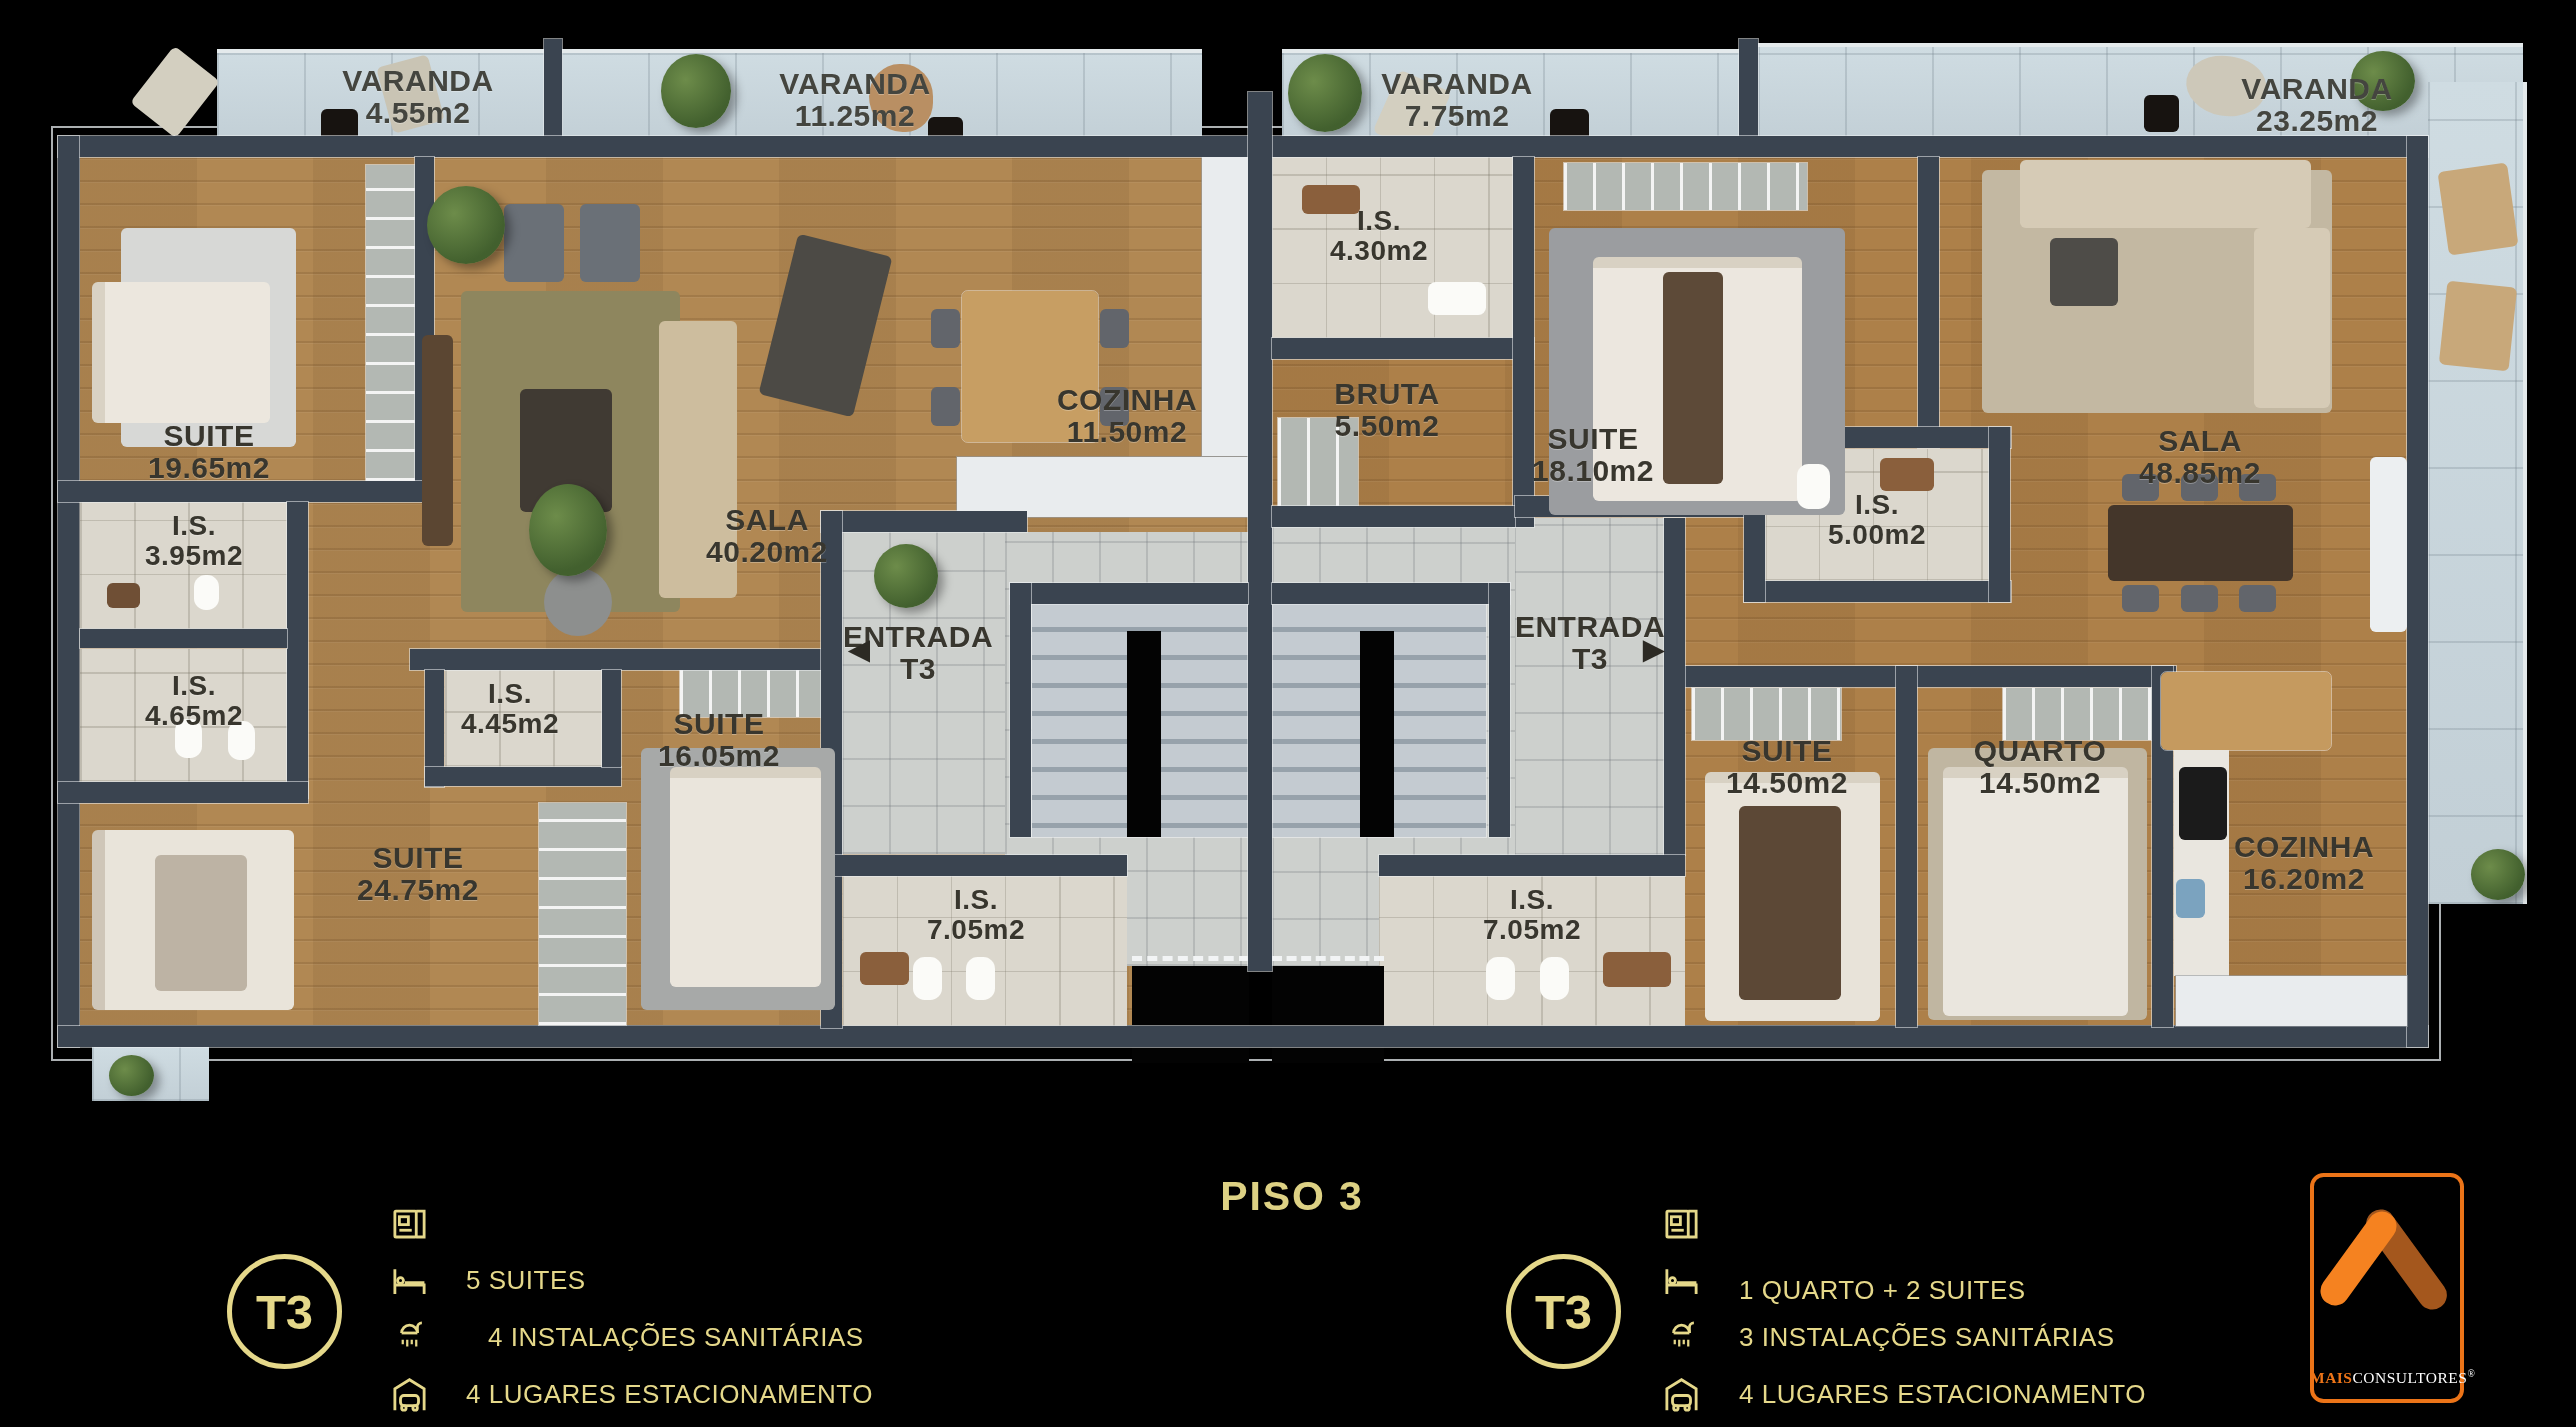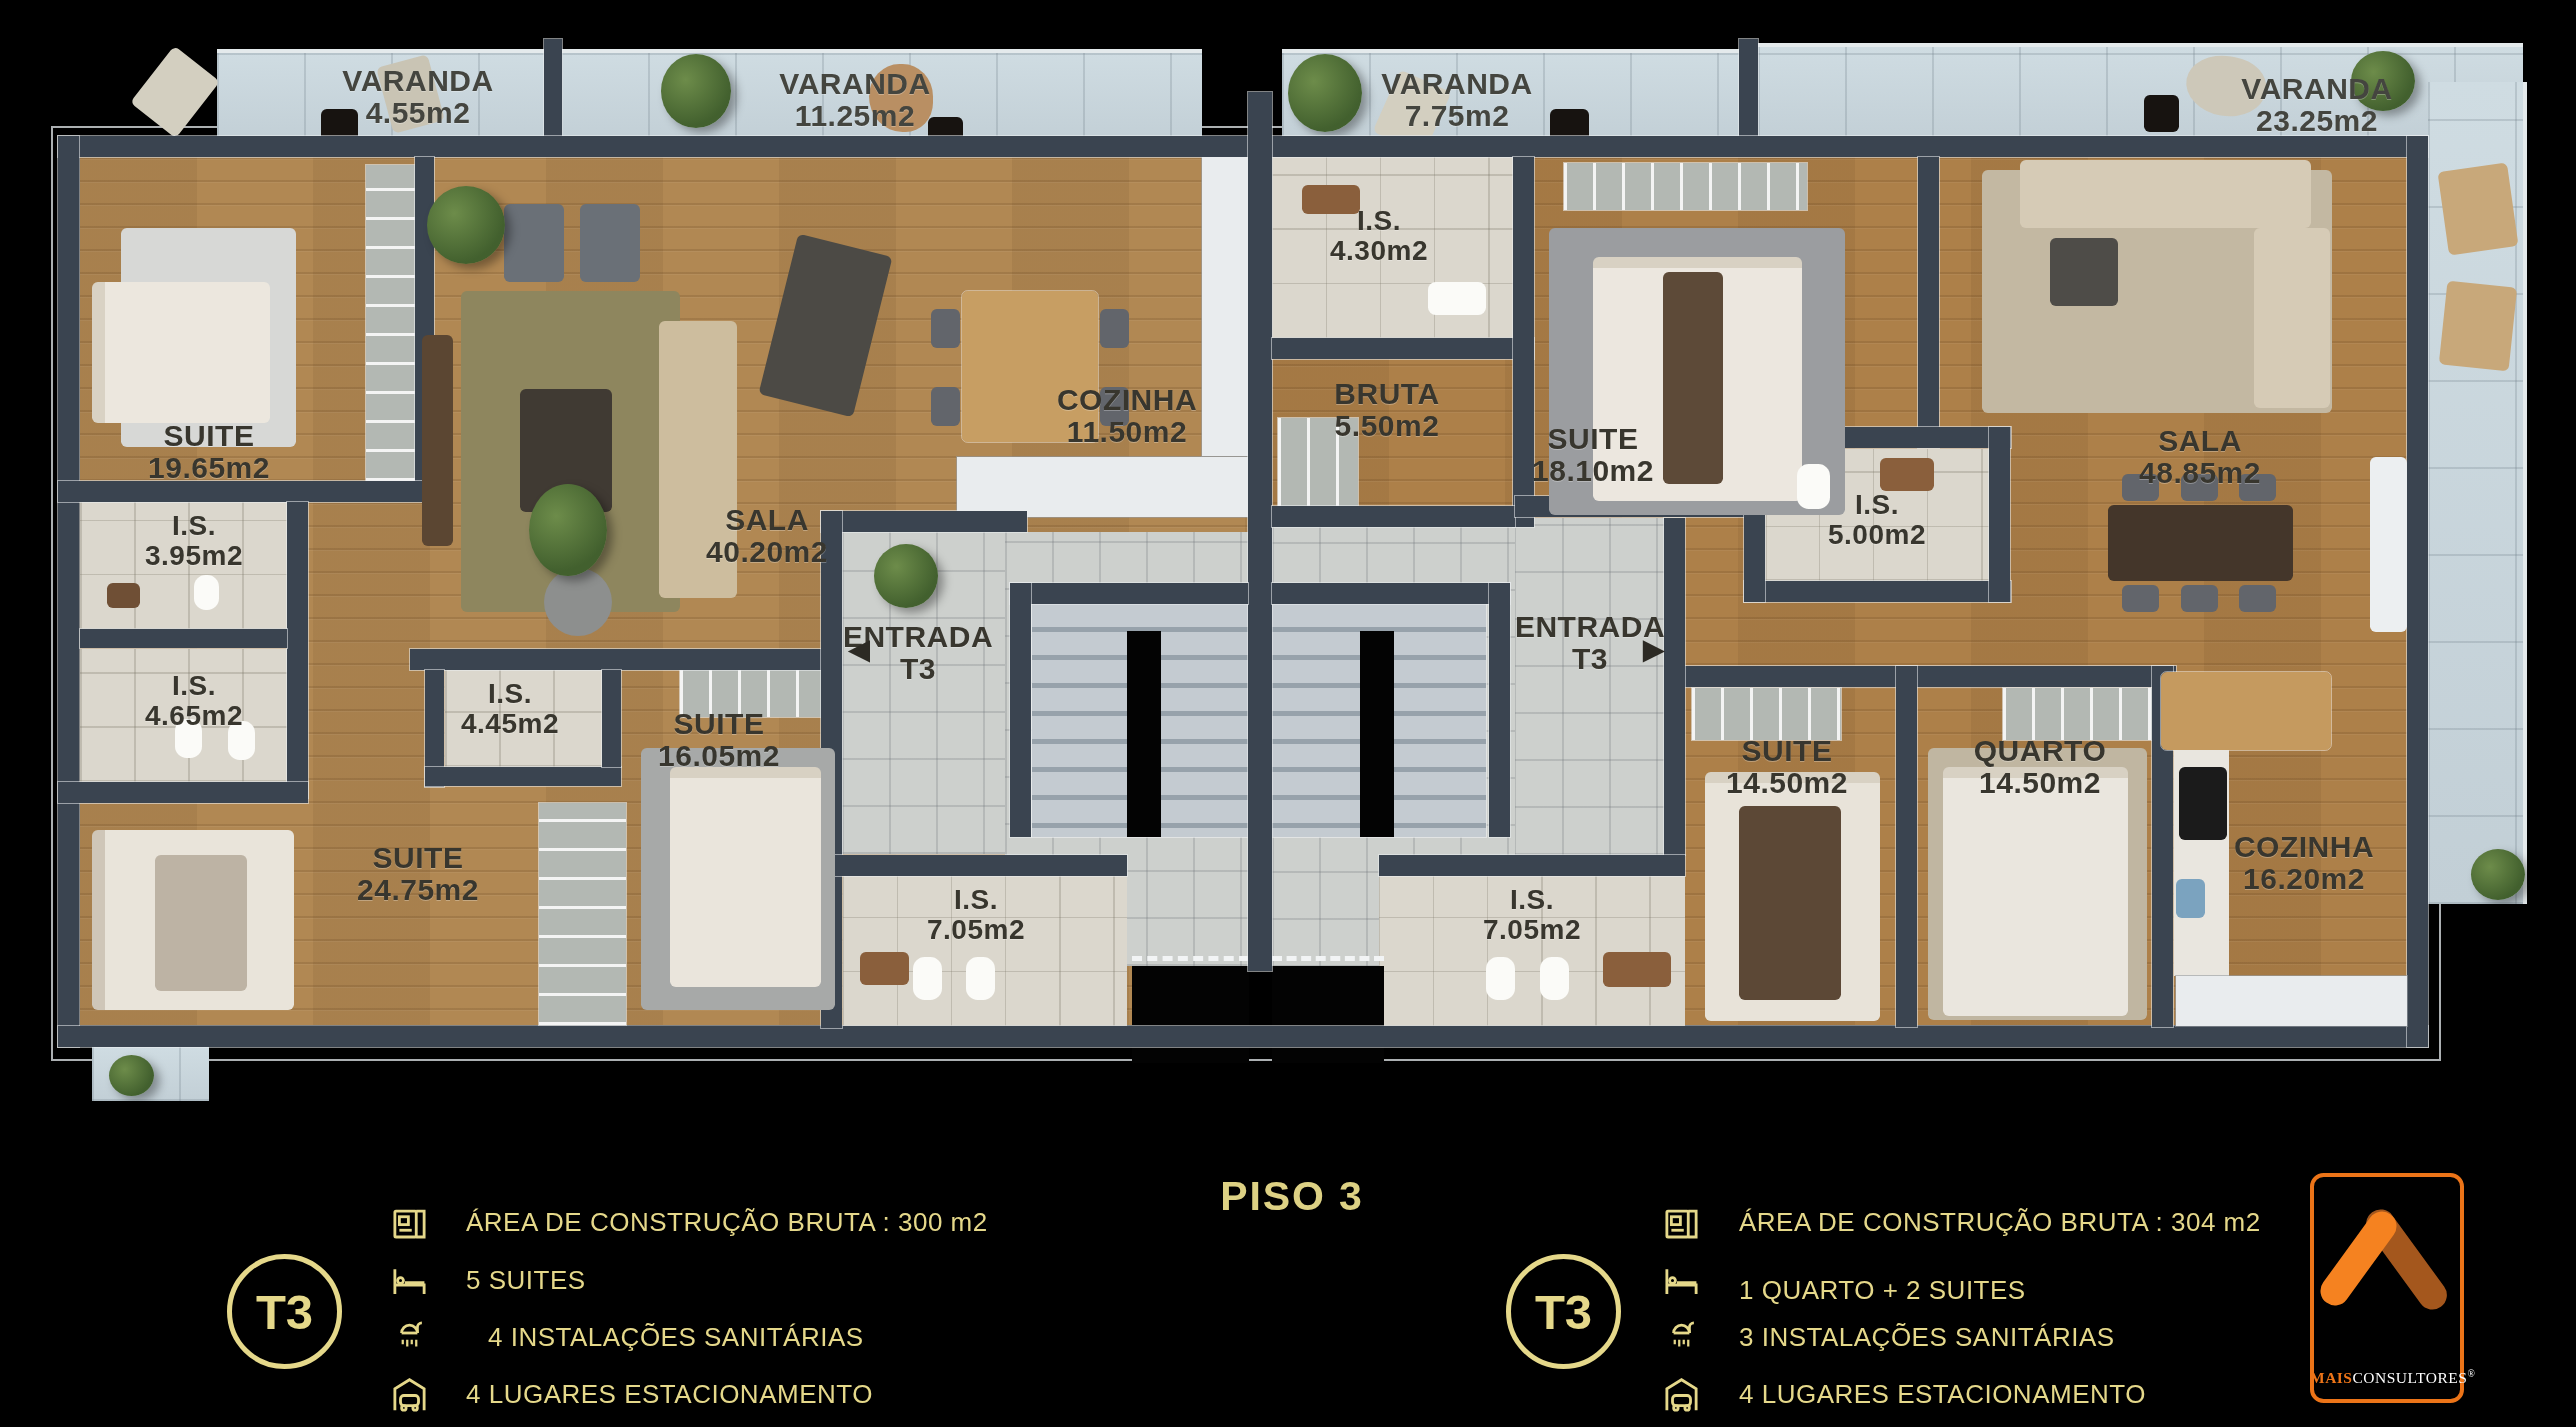--- a/index.html
+++ b/index.html
@@ -343,21 +343,20 @@
 
   <div class="badge" style="left:227px;top:1254px;">T3</div>
   <svg class="legicon" style="left:387px;top:1201px;" viewBox="0 0 40 40">
     <g fill="none" stroke="#e5d88a" stroke-width="2.5">
         <rect x="7" y="9" width="19" height="23" rx="1"></rect>
         <path d="M26 9 h7 v23 h-7"></path>
         <rect x="11" y="14" width="8" height="7"></rect>
         <path d="M11 26 h11"></path>
       </g>
     </svg>
-  <div class="legtxt" style="left:466px;top:1203px;">ÁREA DE CONSTRUÇÃO BRUTA :  300 m2</div>
   <svg class="legicon" style="left:387px;top:1258px;" viewBox="0 0 40 40">
     <g fill="none" stroke="#e5d88a" stroke-width="2.5">
         <path d="M7 10 v22 M7 24 h26 v8 M33 28 v4"></path>
         <circle cx="12" cy="20" r="2.6"></circle>
         <path d="M16 22 h16 v2"></path>
       </g>
     </svg>
   <div class="legtxt" style="left:466px;top:1261px;">5 SUITES</div>
   <svg class="legicon" style="left:387px;top:1315px;" viewBox="0 0 40 40">
     <g fill="none" stroke="#e5d88a" stroke-width="2.5">
@@ -380,21 +379,20 @@
 
   <div class="badge" style="left:1506px;top:1254px;">T3</div>
   <svg class="legicon" style="left:1659px;top:1201px;" viewBox="0 0 40 40">
     <g fill="none" stroke="#e5d88a" stroke-width="2.5">
         <rect x="7" y="9" width="19" height="23" rx="1"></rect>
         <path d="M26 9 h7 v23 h-7"></path>
         <rect x="11" y="14" width="8" height="7"></rect>
         <path d="M11 26 h11"></path>
       </g>
     </svg>
-  <div class="legtxt" style="left:1739px;top:1203px;">ÁREA DE CONSTRUÇÃO BRUTA :  304 m2</div>
   <svg class="legicon" style="left:1659px;top:1258px;" viewBox="0 0 40 40">
     <g fill="none" stroke="#e5d88a" stroke-width="2.5">
         <path d="M7 10 v22 M7 24 h26 v8 M33 28 v4"></path>
         <circle cx="12" cy="20" r="2.6"></circle>
         <path d="M16 22 h16 v2"></path>
       </g>
     </svg>
   <div class="legtxt" style="left:1739px;top:1271px;">1 QUARTO + 2 SUITES</div>
   <svg class="legicon" style="left:1659px;top:1315px;" viewBox="0 0 40 40">
     <g fill="none" stroke="#e5d88a" stroke-width="2.5">

